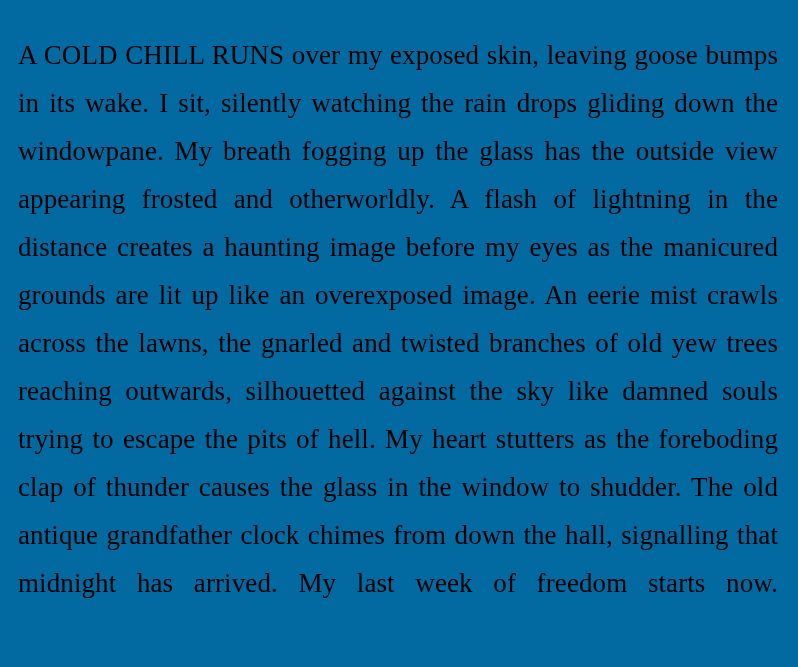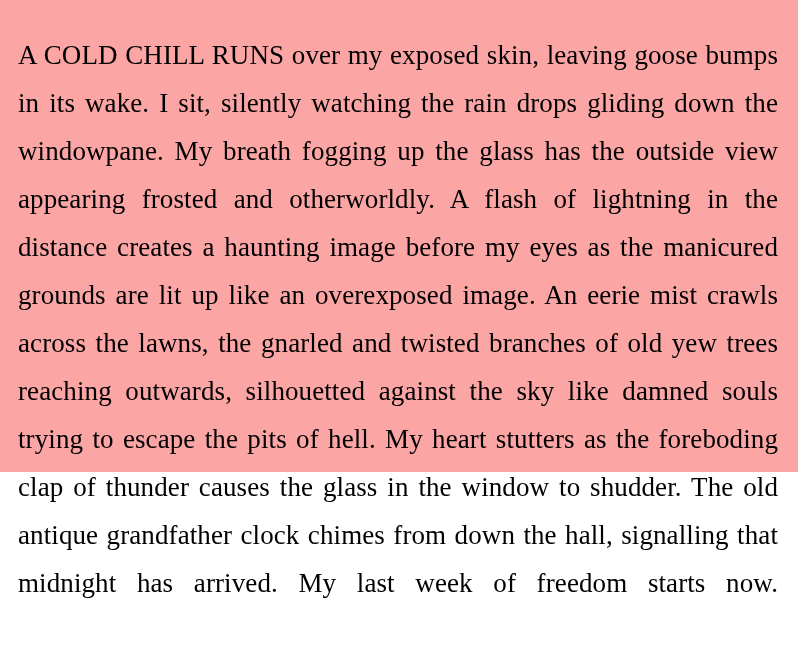--- a/index.html
+++ b/index.html
@@ -10,23 +10,23 @@
   body {
     width: 798px;
     height: 667px;
     overflow: hidden;
     font-family: "Liberation Serif", "DejaVu Serif", serif;
     color: #000000;
   }
   .page {
     box-sizing: border-box;
     width: 798px;
-    height: 472px;
+    height: 667px;
     padding: 4px 20px 0 18px;
-    background: #fca5a5;
+    background: #0369a1;
   }
   .body-text {
     font-size: 27px;
     line-height: 48px;
     text-align: justify;
     text-justify: inter-word;
     hyphens: none;
     letter-spacing: 0.1px;
   }
   .body-text .smallcaps {

